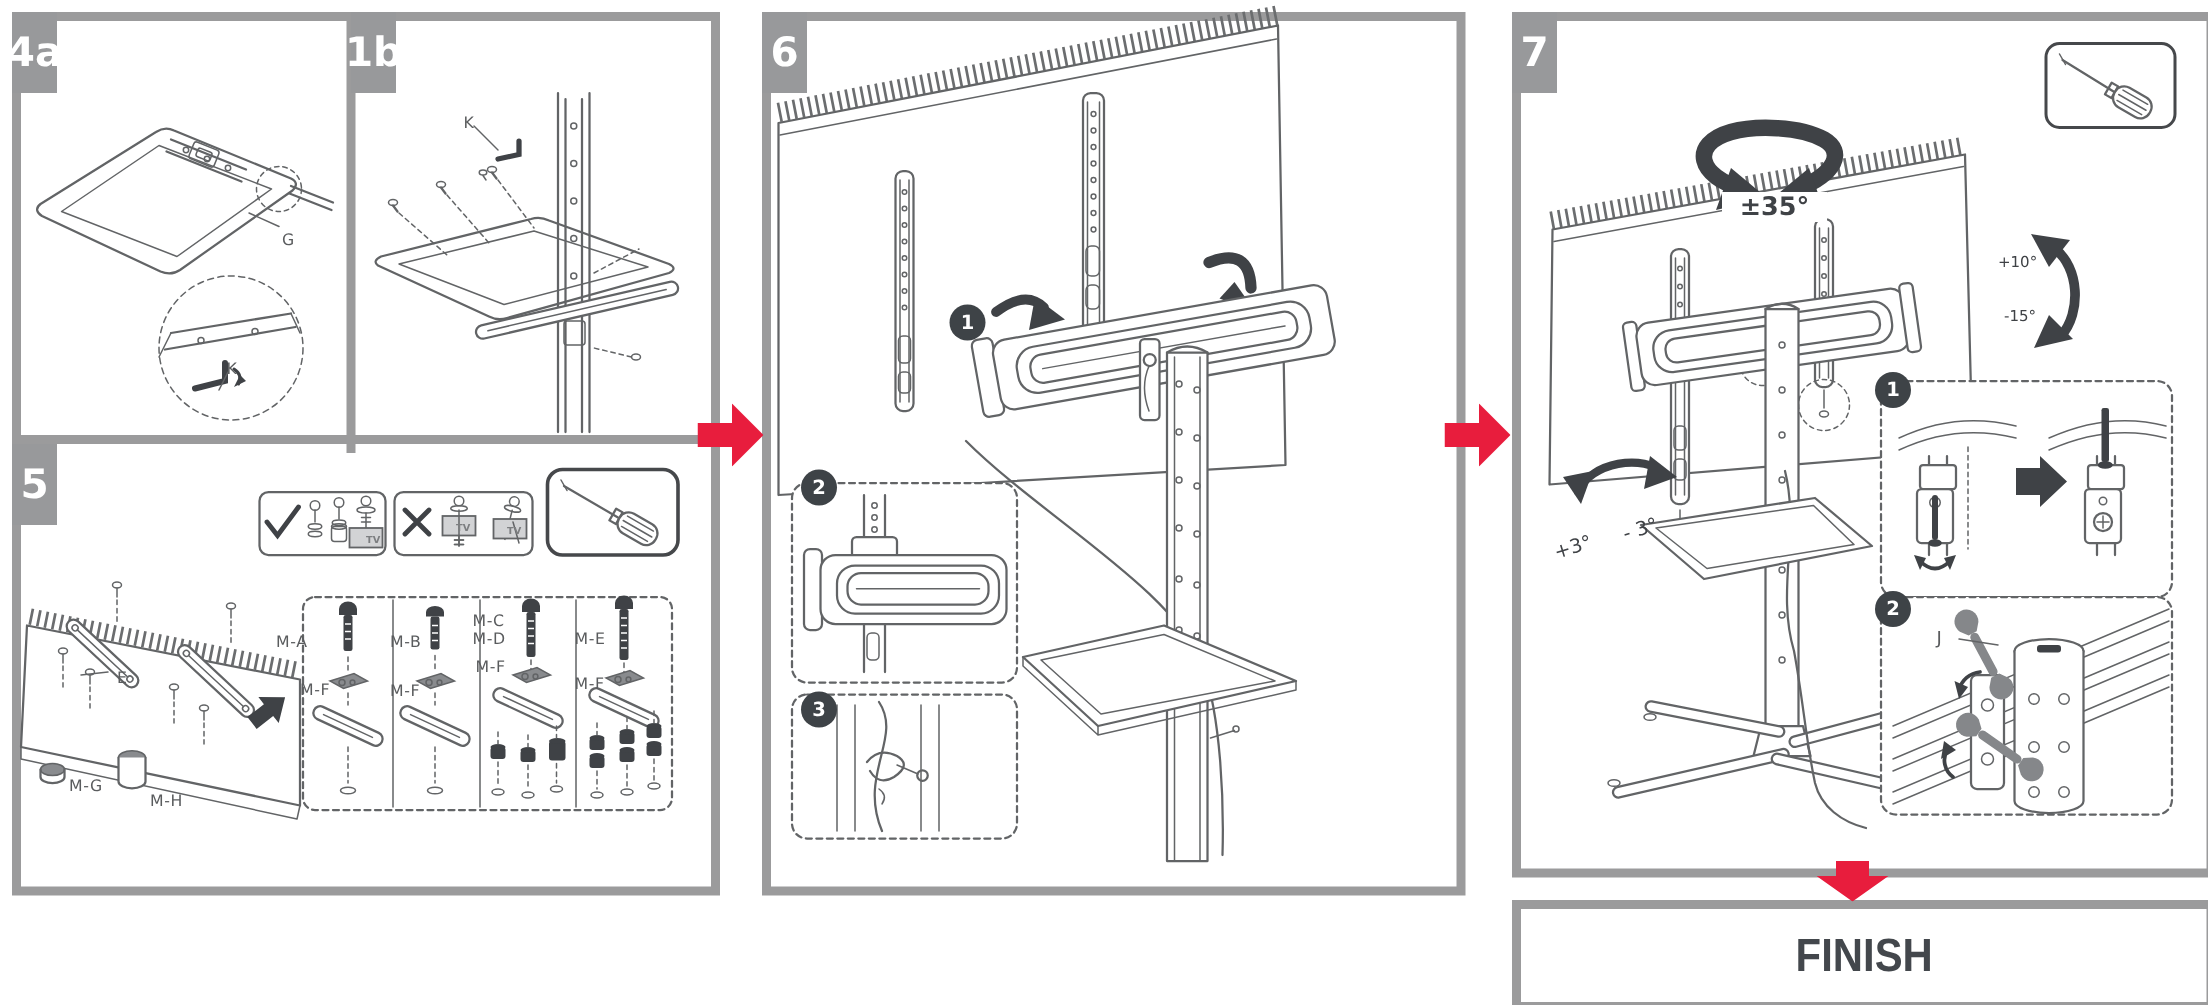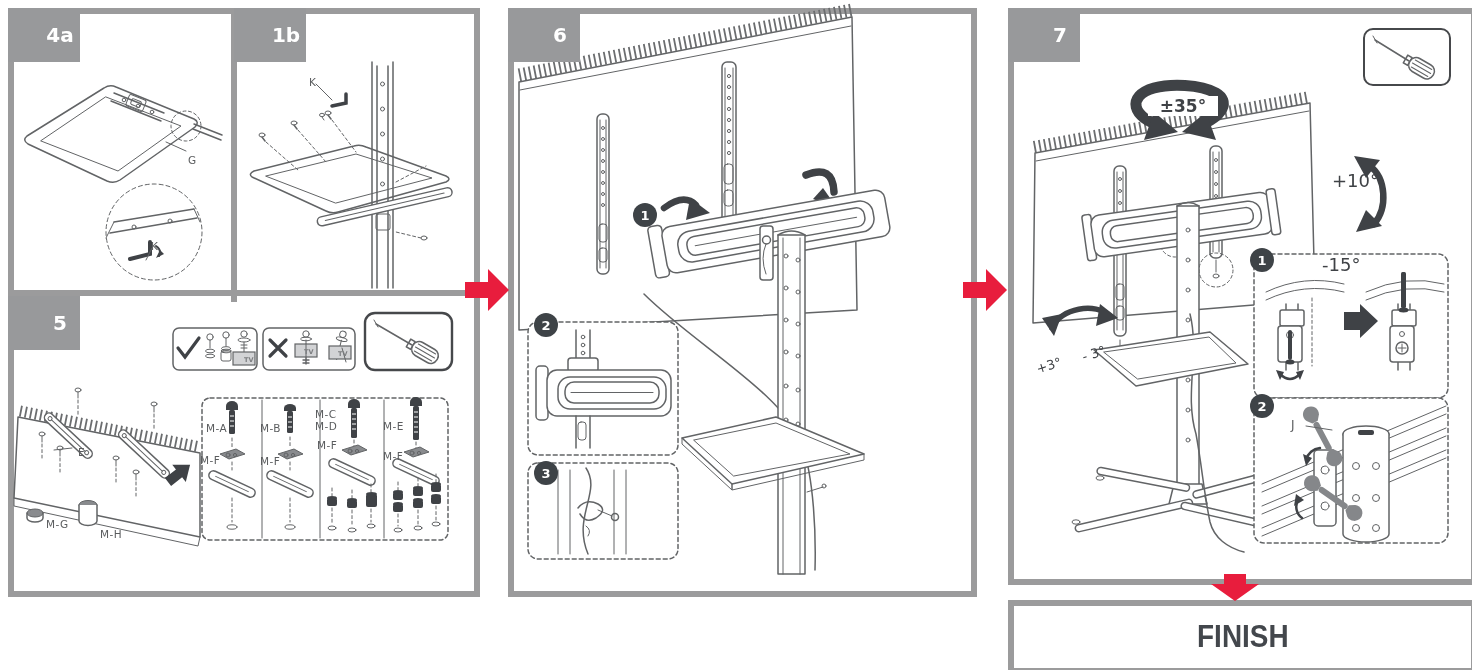--- a/index.html
+++ b/index.html
@@ -1,31 +1,31 @@
 <!DOCTYPE html>
 <html><head>
 <meta charset="utf-8">
 <style>
   html,body{margin:0;padding:0;}
   body{width:1472px;height:670px;position:relative;background:#ffffff;
        font-family:"DejaVu Sans","Liberation Sans",sans-serif;overflow:hidden;}
   .group{position:absolute;border:6px solid #9b9b9c;background:#fff;}
-  .tab{position:absolute;width:40px;height:54px;background:#98999b;color:#fff;
+  .tab{position:absolute;width:30px;height:54px;background:#98999b;color:#fff;
        display:flex;align-items:center;justify-content:center;
-       font-weight:bold;font-size:20px;z-index:6;padding-left:32px;}
+       font-weight:bold;font-size:27px;z-index:6;}
   .divider{position:absolute;background:#9b9b9c;z-index:5;}
   .lbl{position:absolute;color:#5a5c5e;font-size:10.5px;letter-spacing:.4px;
        white-space:nowrap;z-index:8;}
   .tiny{font-size:6.5px;color:#7c7e80;letter-spacing:0;font-weight:bold;}
   .step{position:absolute;width:24px;height:24px;border-radius:50%;background:#3e4347;
         color:#fff;font-weight:bold;font-size:13px;display:flex;align-items:center;
         justify-content:center;z-index:9;}
   .angle{position:absolute;color:#3f4246;white-space:nowrap;z-index:8;}
-  .swivel-lbl{font-size:17px;font-weight:bold;background:#fff;padding:0 2px;text-align:center;}
-  .tilt-lbl{font-size:18px;}
+  .swivel-lbl{font-size:17px;font-weight:bold;background:#fff;padding:0 2px;text-align:center;margin-top:32px;}
+  .tilt-lbl{font-size:10px;}
   .lvl-lbl{font-size:13px;transform:rotate(-17deg);}
   .sdbox{position:absolute;border:2.5px solid #46484b;border-radius:10px;background:#fff;z-index:7;}
   svg.draw{position:absolute;overflow:visible;z-index:2;}
   svg.arrow{position:absolute;z-index:10;}
   .ln{stroke:#626466;fill:none;stroke-width:1.5;stroke-linecap:round;stroke-linejoin:round;}
   .lnw{stroke:#626466;fill:#fff;stroke-width:1.5;stroke-linecap:round;stroke-linejoin:round;}
   .thin{stroke-width:1;}
   .dsh{stroke-dasharray:3 2.6;}
   .comb{stroke:#6b6d6f;fill:none;stroke-dasharray:1.8 3.3;}
   .dark{fill:#3f4246;stroke:none;}
@@ -285,21 +285,21 @@
       </g>
       <path class="ln thin dsh" d="M384,182 V190 M384,214 V226 M404,178 V186 M404,210 V224 M422,174 V182 M422,206 V220"></path>
       <ellipse class="ln thin" cx="384" cy="230" rx="4" ry="2"></ellipse>
         <ellipse class="ln thin" cx="404" cy="228" rx="4" ry="2"></ellipse>
         <ellipse class="ln thin" cx="422" cy="224" rx="4" ry="2"></ellipse>
     </g>
   </svg>
   <span class="lbl" style="left:64px;top:432px;">E</span>
   <span class="lbl" style="left:32px;top:504px;">M-G</span>
   <span class="lbl" style="left:86px;top:514px;">M-H</span>
-  <span class="lbl" style="left:192px;top:408px;">M-A</span>
+  <span class="lbl" style="left:170px;top:408px;">M-A</span>
   <span class="lbl" style="left:186px;top:440px;">M-F</span>
   <span class="lbl" style="left:246px;top:408px;">M-B</span>
   <span class="lbl" style="left:246px;top:441px;">M-F</span>
   <span class="lbl" style="left:301px;top:394px;">M-C</span>
   <span class="lbl" style="left:301px;top:406px;text-align:right;">M-D</span>
   <span class="lbl" style="left:303px;top:425px;">M-F</span>
   <span class="lbl" style="left:369px;top:406px;">M-E</span>
   <span class="lbl" style="left:369px;top:436px;">M-F</span>
   <span class="lbl tiny" style="left:230px;top:342px;">TV</span>
   <span class="lbl tiny" style="left:290px;top:334px;">TV</span>
@@ -574,21 +574,21 @@
       <g transform="translate(44,31) rotate(30)">
         <rect class="ln" x="-4" y="-4.5" width="5" height="9" fill="#fff"></rect>
         <rect class="lnw" x="1" y="-7.5" width="27" height="15" rx="7"></rect>
         <path class="ln thin" d="M5,-4 H24 M4,0 H25 M5,4 H24"></path>
       </g>
     </svg>
   </div>
 
   <span class="angle swivel-lbl" style="left:134px;top:82px;width:66px;">±35°</span>
   <span class="angle tilt-lbl" style="left:318px;top:156px;">+10°</span>
-  <span class="angle tilt-lbl" style="left:308px;top:192px;margin-top:48px;">-15°</span>
+  <span class="angle tilt-lbl" style="left:322px;top:192px;">-15°</span>
   <span class="angle lvl-lbl" style="left:22px;top:344px;">+3°</span>
   <span class="angle lvl-lbl" style="left:68px;top:332px;">- 3°</span>
   <span class="lbl" style="left:277px;top:404px;font-size:12px;">J</span>
   <div class="step" style="left:236px;top:234px;">1</div>
   <div class="step" style="left:236px;top:380px;">2</div>
 </div>
 
 <svg class="arrow" style="left:465px;top:269px;" width="44" height="42" viewBox="0 0 44 42">
   <polygon points="0,13 23,13 23,0 44,21 23,42 23,29 0,29" fill="#e81d3d"></polygon>
 </svg>

